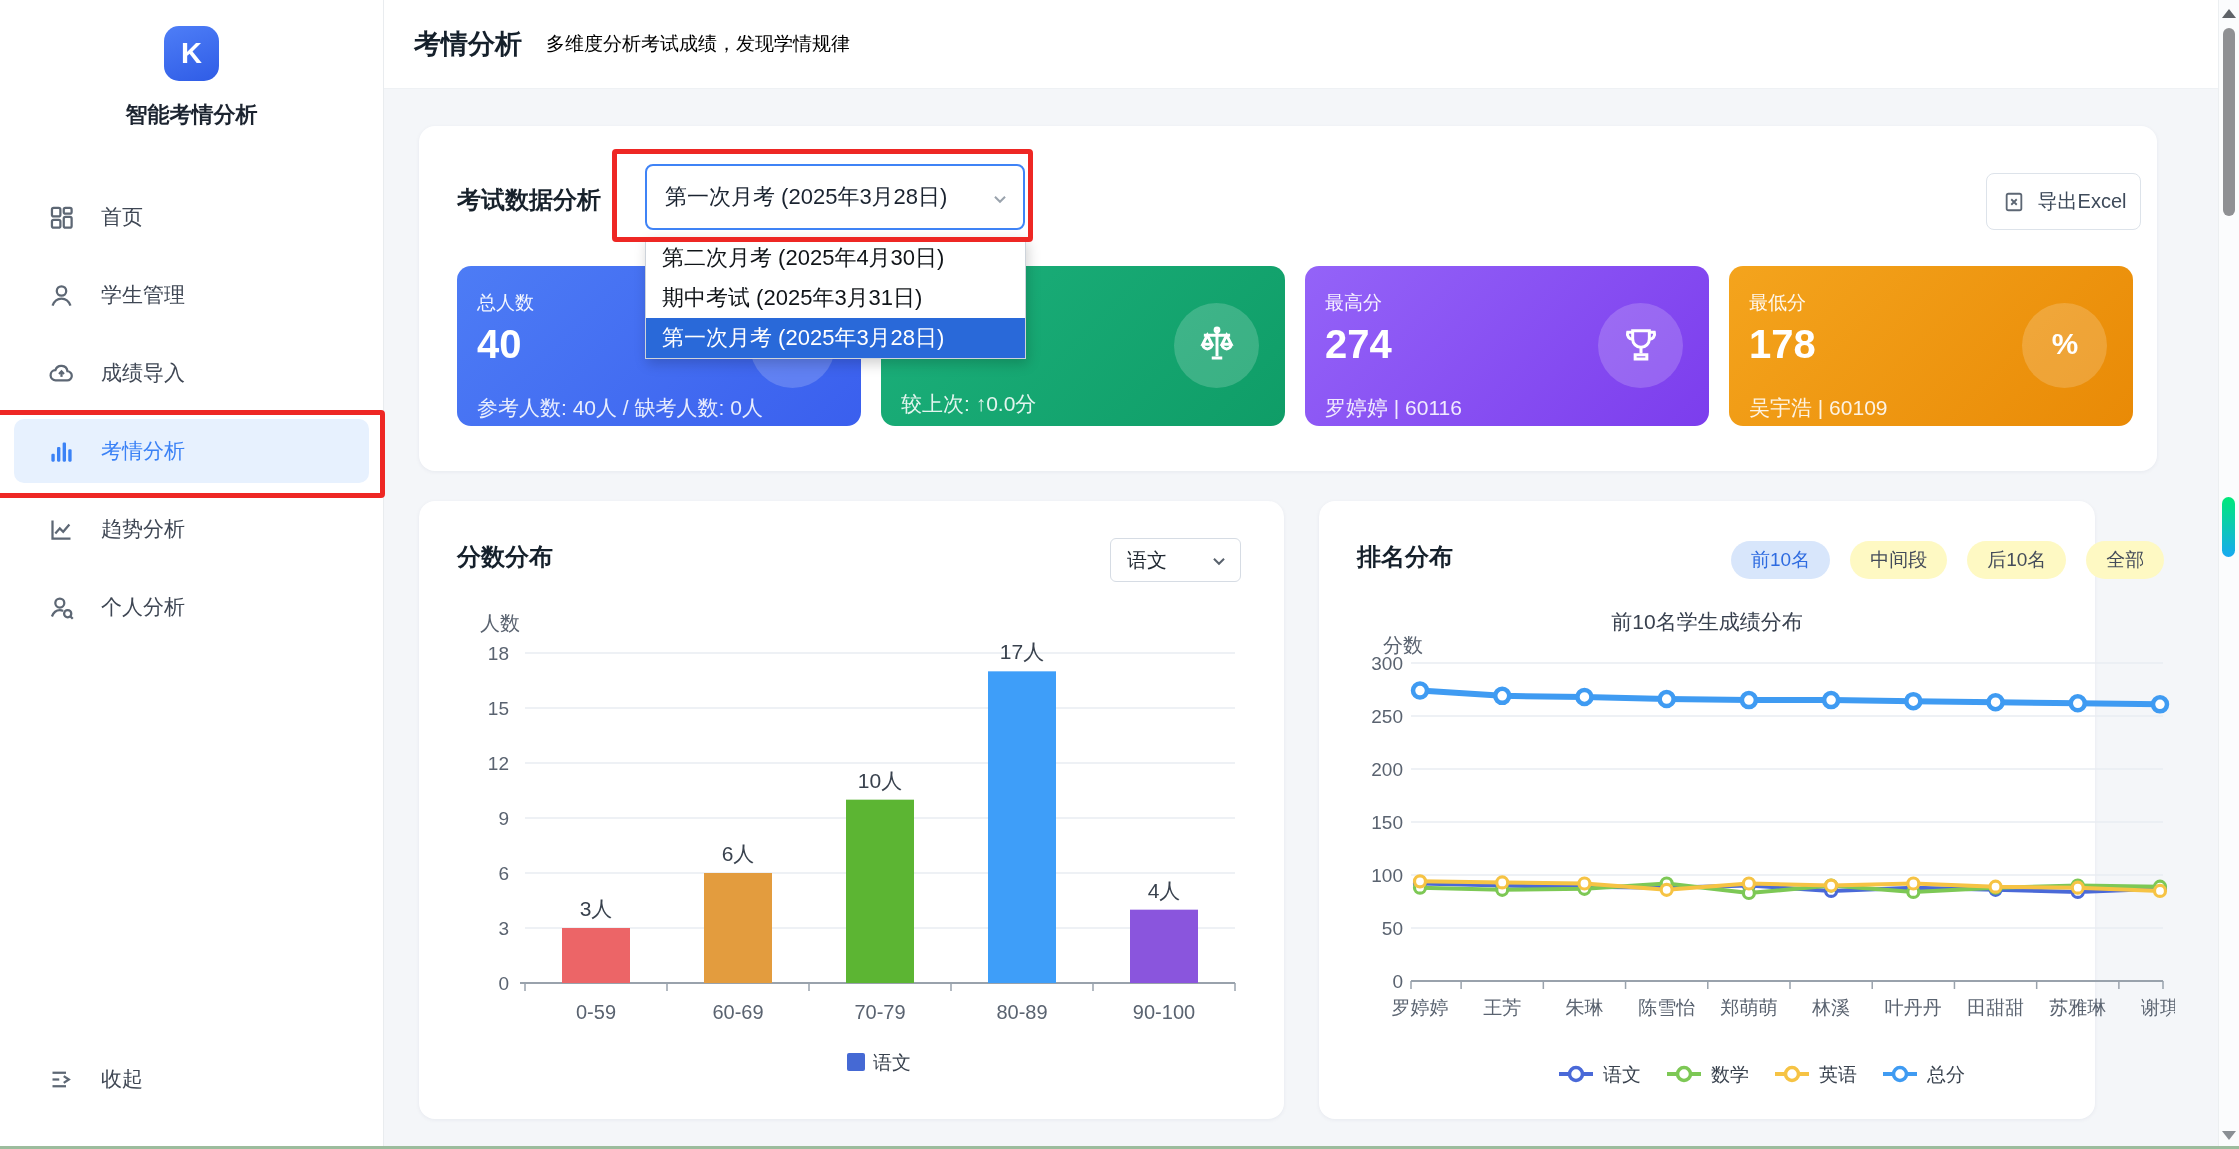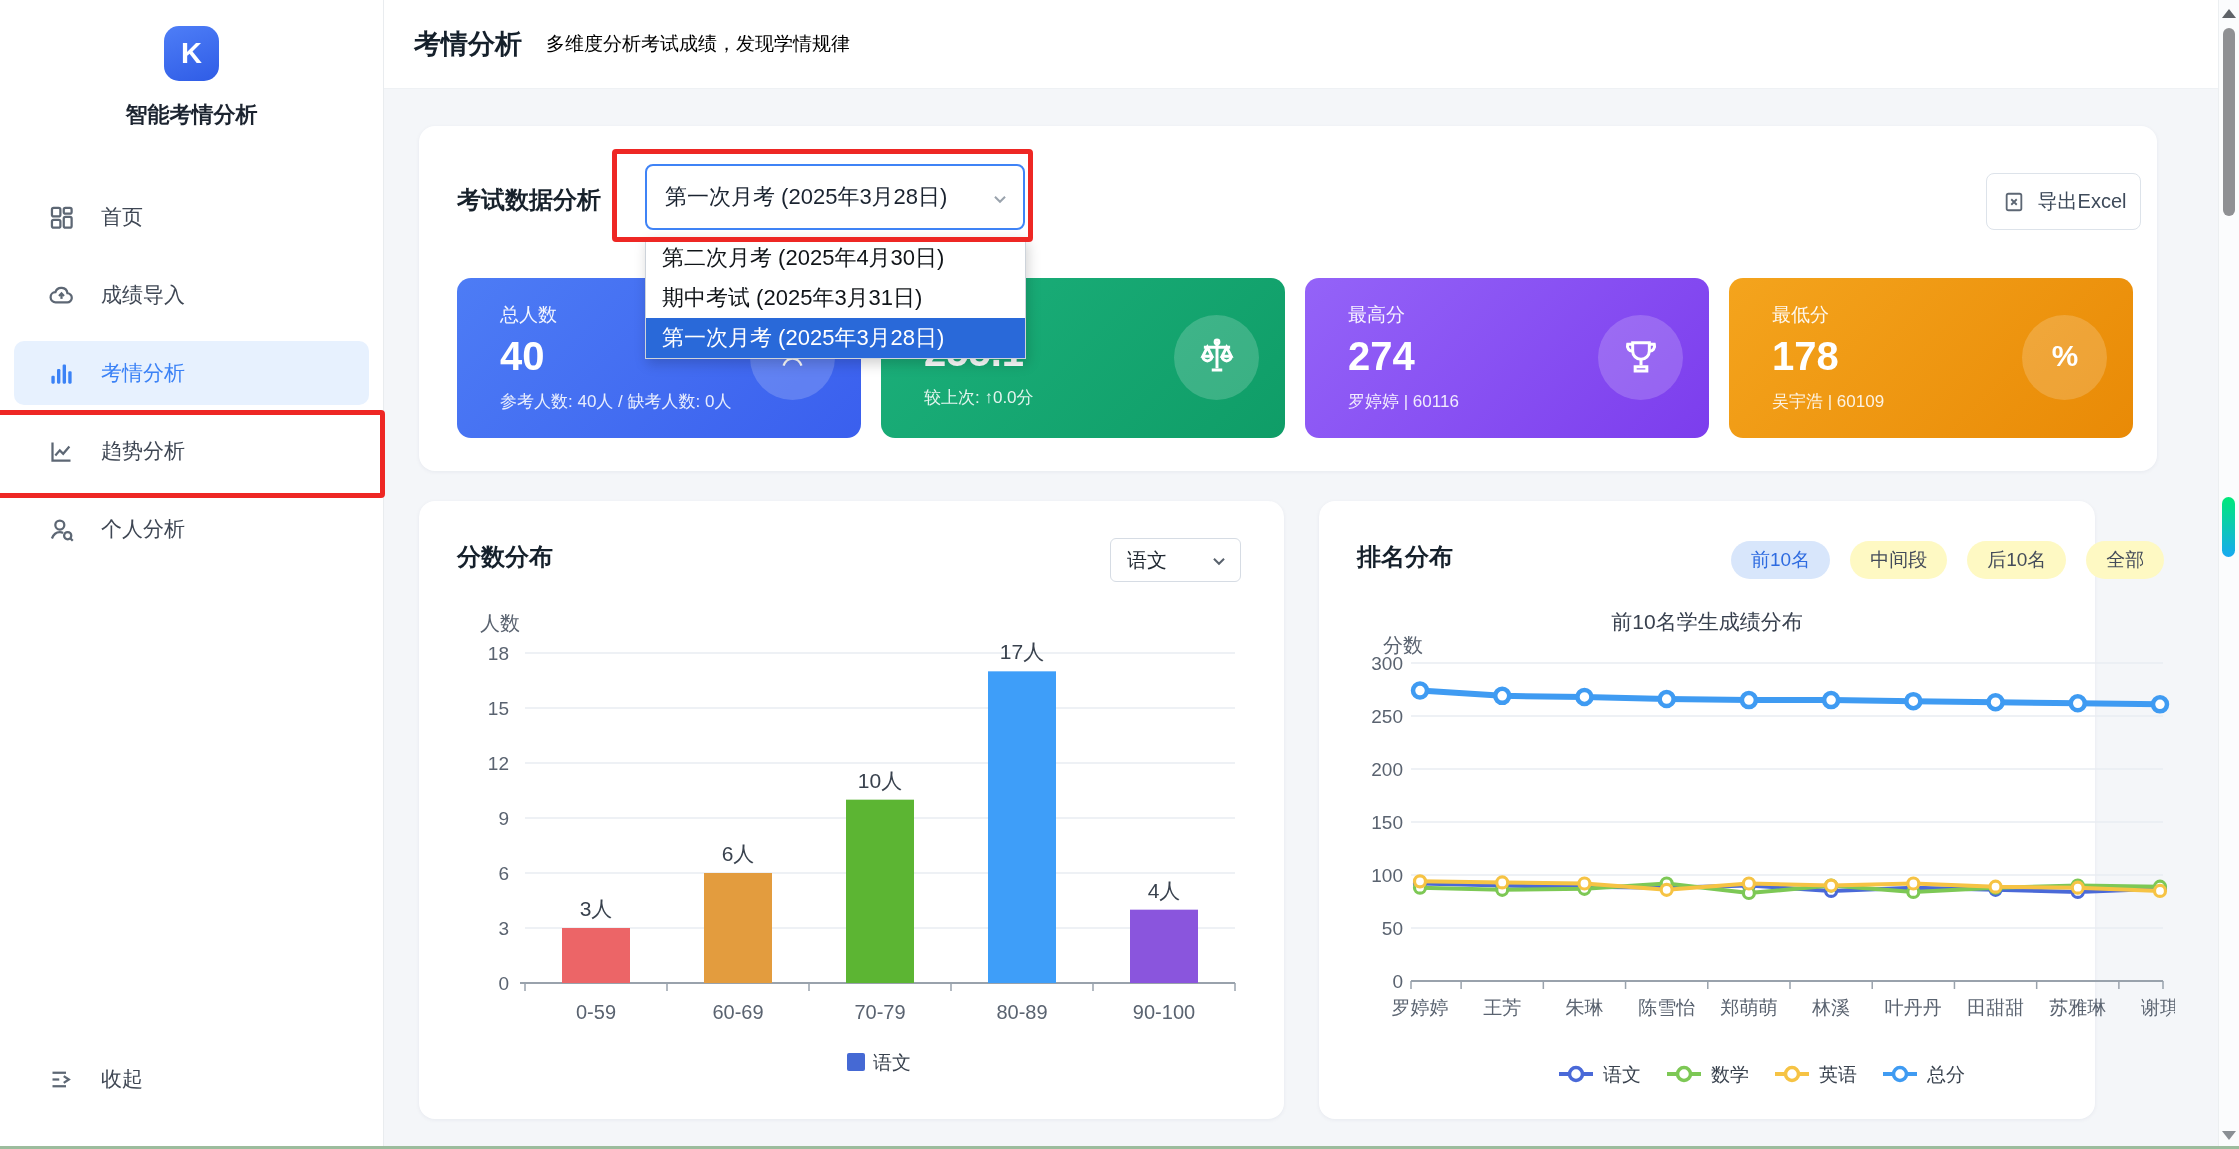--- a/index.html
+++ b/index.html
@@ -32,24 +32,24 @@
   #card-rank{left:1319px;top:501px;width:776px;height:618px;}
   .exam-label{position:absolute;left:38px;top:58px;font-size:24px;font-weight:bold;color:#17212b;}
   .exam-select{position:absolute;left:226px;top:38px;width:380px;height:66px;box-sizing:border-box;
                border:2px solid #3f83f6;border-radius:8px;background:#fff;display:flex;align-items:center;
                padding-left:18px;font-size:22px;color:#1a2330;cursor:pointer;}
   .exam-select .chev{position:absolute;right:12px;top:22px;color:#9aa3ad;}
   .export-btn{position:absolute;left:1567px;top:47px;width:155px;height:57px;box-sizing:border-box;
               border:1px solid #dde3ea;border-radius:8px;background:#fff;display:flex;align-items:center;justify-content:center;
               gap:10px;font-size:20px;color:#3e4a5a;cursor:pointer;}
   
-  .stat{position:absolute;top:152px;width:404px;height:160px;border-radius:14px;color:#fff;box-sizing:border-box;padding:24px 43px;overflow:hidden;}
+  .stat{position:absolute;top:140px;width:404px;height:160px;border-radius:14px;color:#fff;box-sizing:border-box;padding:24px 20px;overflow:hidden;}
   .stat-title{font-size:19px;color:rgba(255,255,255,.93);min-height:22px;}
   .stat-value{font-size:40px;font-weight:bold;margin-top:6px;line-height:44px;}
-  .stat-detail{font-size:17px;color:rgba(255,255,255,.88);margin-top:12px;}
+  .stat-detail{font-size:21px;color:rgba(255,255,255,.88);margin-top:28px;}
   .stat-circle{position:absolute;right:26px;top:37px;width:85px;height:85px;border-radius:50%;
                background:rgba(255,255,255,.18);display:flex;align-items:center;justify-content:center;color:#fff;}
   
   .dropdown{position:absolute;left:645px;top:237px;width:379px;background:#fff;border:1px solid #cdd3da;
             box-shadow:2px 5px 12px rgba(0,0,0,.18);z-index:50;}
   .dropdown .opt{height:40px;line-height:40px;padding-left:16px;font-size:22px;color:#101418;cursor:pointer;white-space:nowrap;}
   .dropdown .opt.hl{background:#2969d9;color:#fff;}
   
   .anno{position:absolute;border:5px solid #ee2724;border-radius:4px;z-index:60;pointer-events:none;}
   #anno-sidebar{left:-5px;top:410px;width:380px;height:78px;}
@@ -88,20 +88,29 @@
         <div class="menu-item">
           <span class="micon">
             <svg width="27" height="27" viewBox="0 0 24 24" fill="none" stroke="currentColor" stroke-width="2">
               <rect x="3.5" y="3.5" width="7.5" height="7.5" rx="1.5"></rect>
               <rect x="14" y="3.5" width="7" height="5" rx="1.5"></rect>
               <rect x="3.5" y="14" width="7.5" height="7" rx="1.5"></rect>
               <rect x="14" y="11.5" width="7" height="9.5" rx="1.5"></rect>
             </svg>
           </span>
           <span>首页</span>
+        </div>
+        <div class="menu-item">
+          <span class="micon">
+            <svg width="27" height="27" viewBox="0 0 24 24" fill="none" stroke="currentColor" stroke-width="2">
+              <circle cx="12" cy="8" r="4.2"></circle>
+              <path d="M4 21c1.6-4.2 4.6-6.2 8-6.2s6.4 2 8 6.2"></path>
+            </svg>
+          </span>
+          <span>学生管理</span>
         </div>
         <div class="menu-item">
           <span class="micon">
             <svg width="27" height="27" viewBox="0 0 24 24" fill="none" stroke="currentColor" stroke-width="2">
               <path d="M7 18a4.5 4.5 0 0 1-.4-9A5.5 5.5 0 0 1 17.3 10 4 4 0 0 1 17 18Z"></path>
               <path d="M12 15v-4.5"></path>
               <path d="M9.8 12.5 12 10.2l2.2 2.3"></path>
             </svg>
           </span>
           <span>成绩导入</span>

